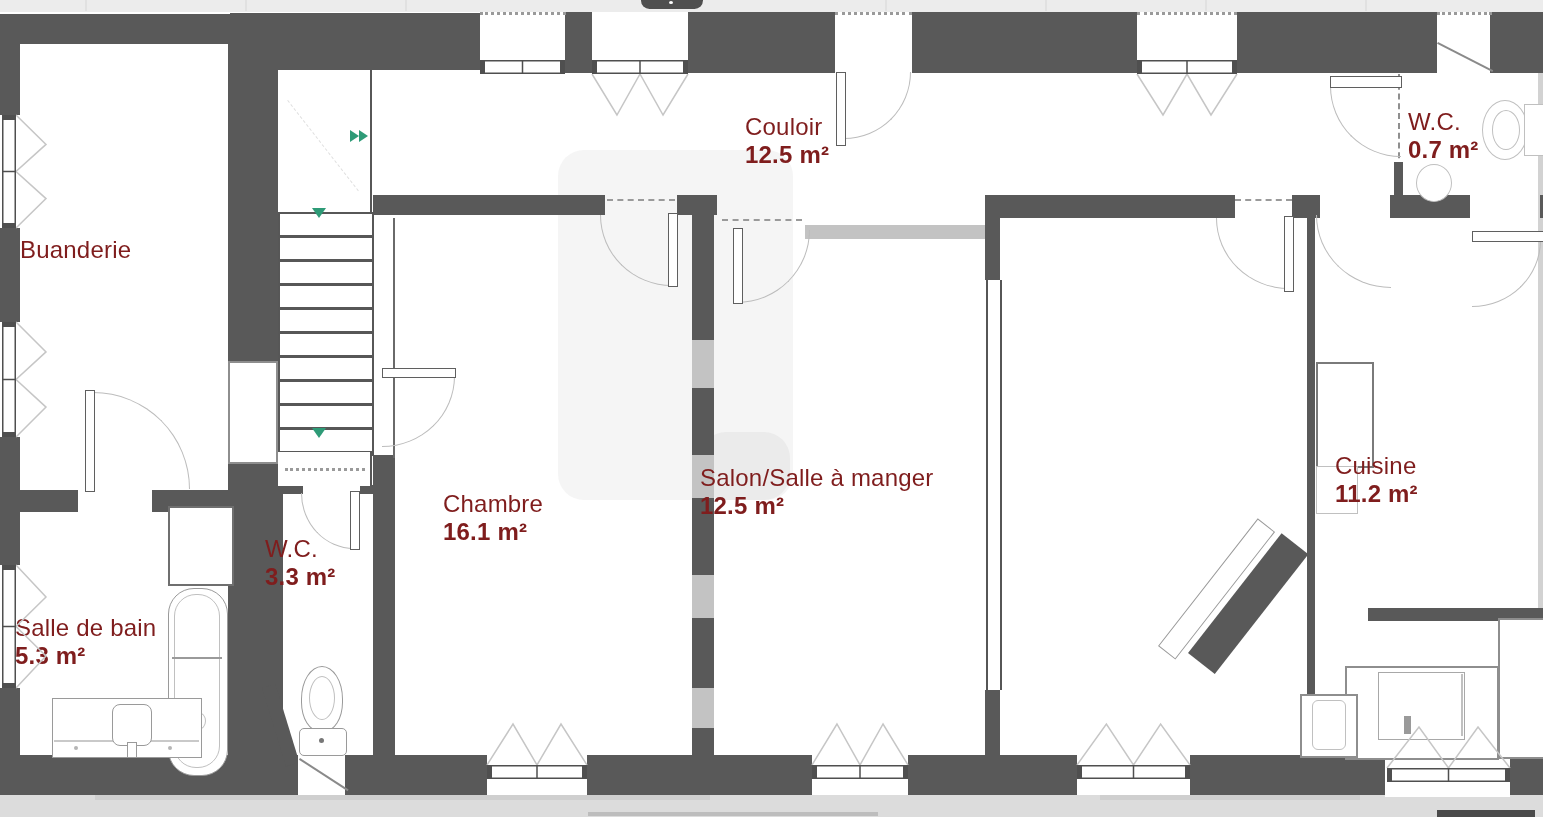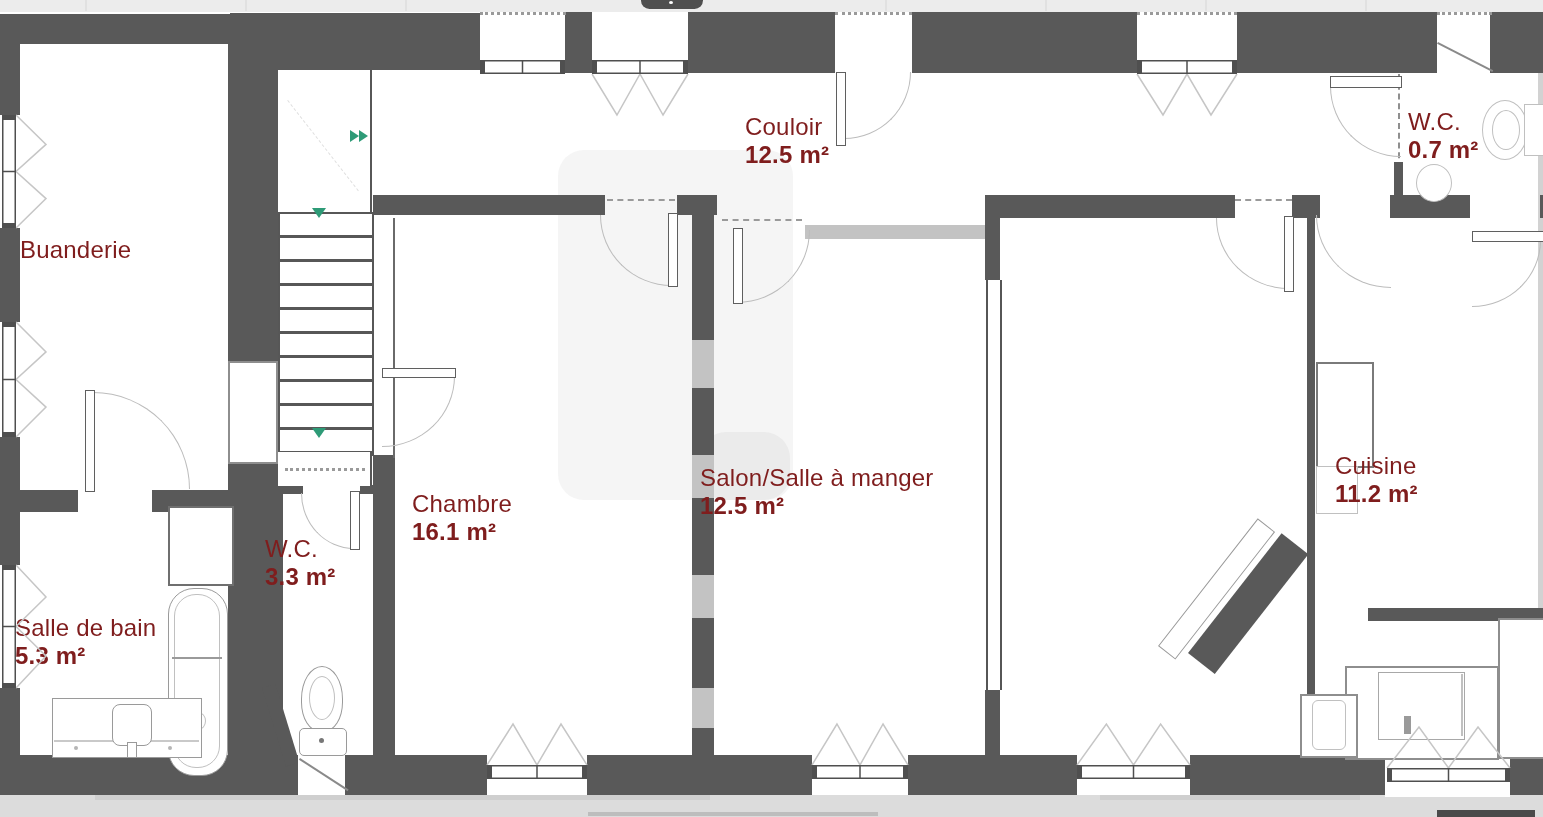--- a/index.html
+++ b/index.html
@@ -210,21 +210,21 @@
     <div class="nm">Buanderie</div>
   </div>
   <div class="label" style="left:15px;top:614px;width:225px">
     <div class="nm">Salle de bain</div>
     <div class="area">5.3 m²</div>
   </div>
   <div class="label" style="left:265px;top:535px;width:115px">
     <div class="nm">W.C.</div>
     <div class="area">3.3 m²</div>
   </div>
-  <div class="label" style="left:412px;top:490px;width:225px">
+  <div class="label" style="left:443px;top:490px;width:225px">
     <div class="nm">Chambre</div>
     <div class="area">16.1 m²</div>
   </div>
   <div class="label" style="left:745px;top:113px;width:215px">
     <div class="nm">Couloir</div>
     <div class="area">12.5 m²</div>
   </div>
   <div class="label" style="left:700px;top:464px;width:310px">
     <div class="nm">Salon/Salle à manger</div>
     <div class="area">12.5 m²</div>

